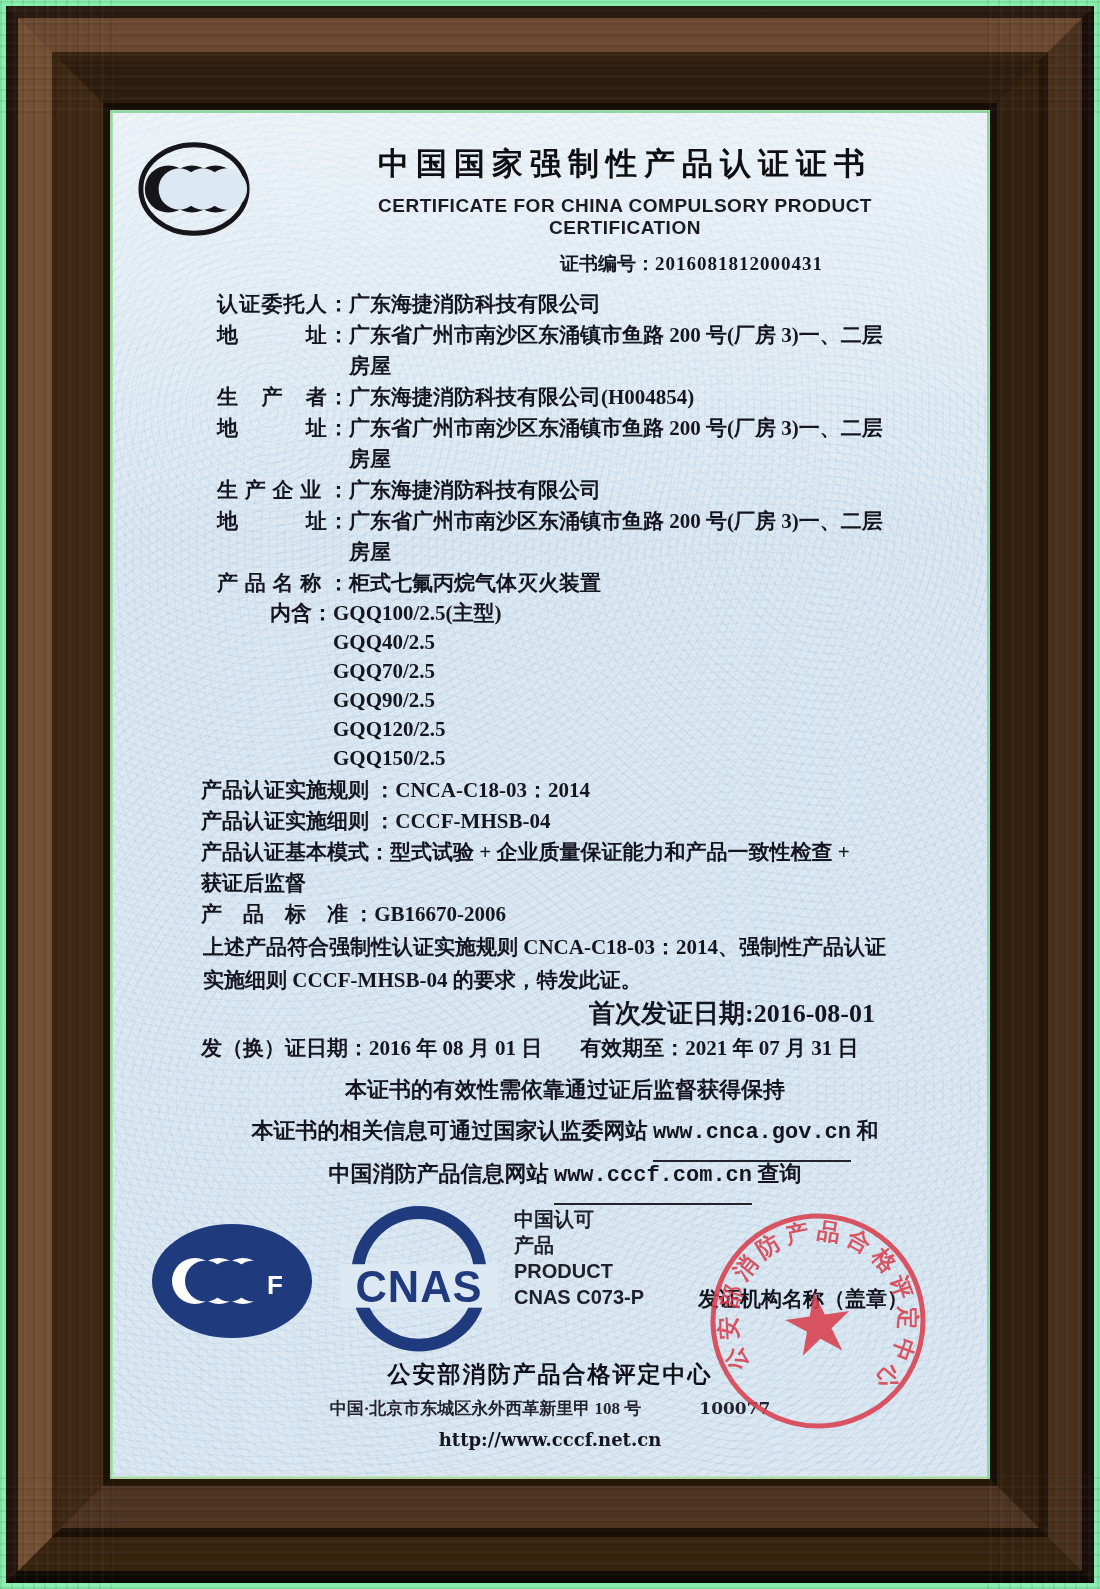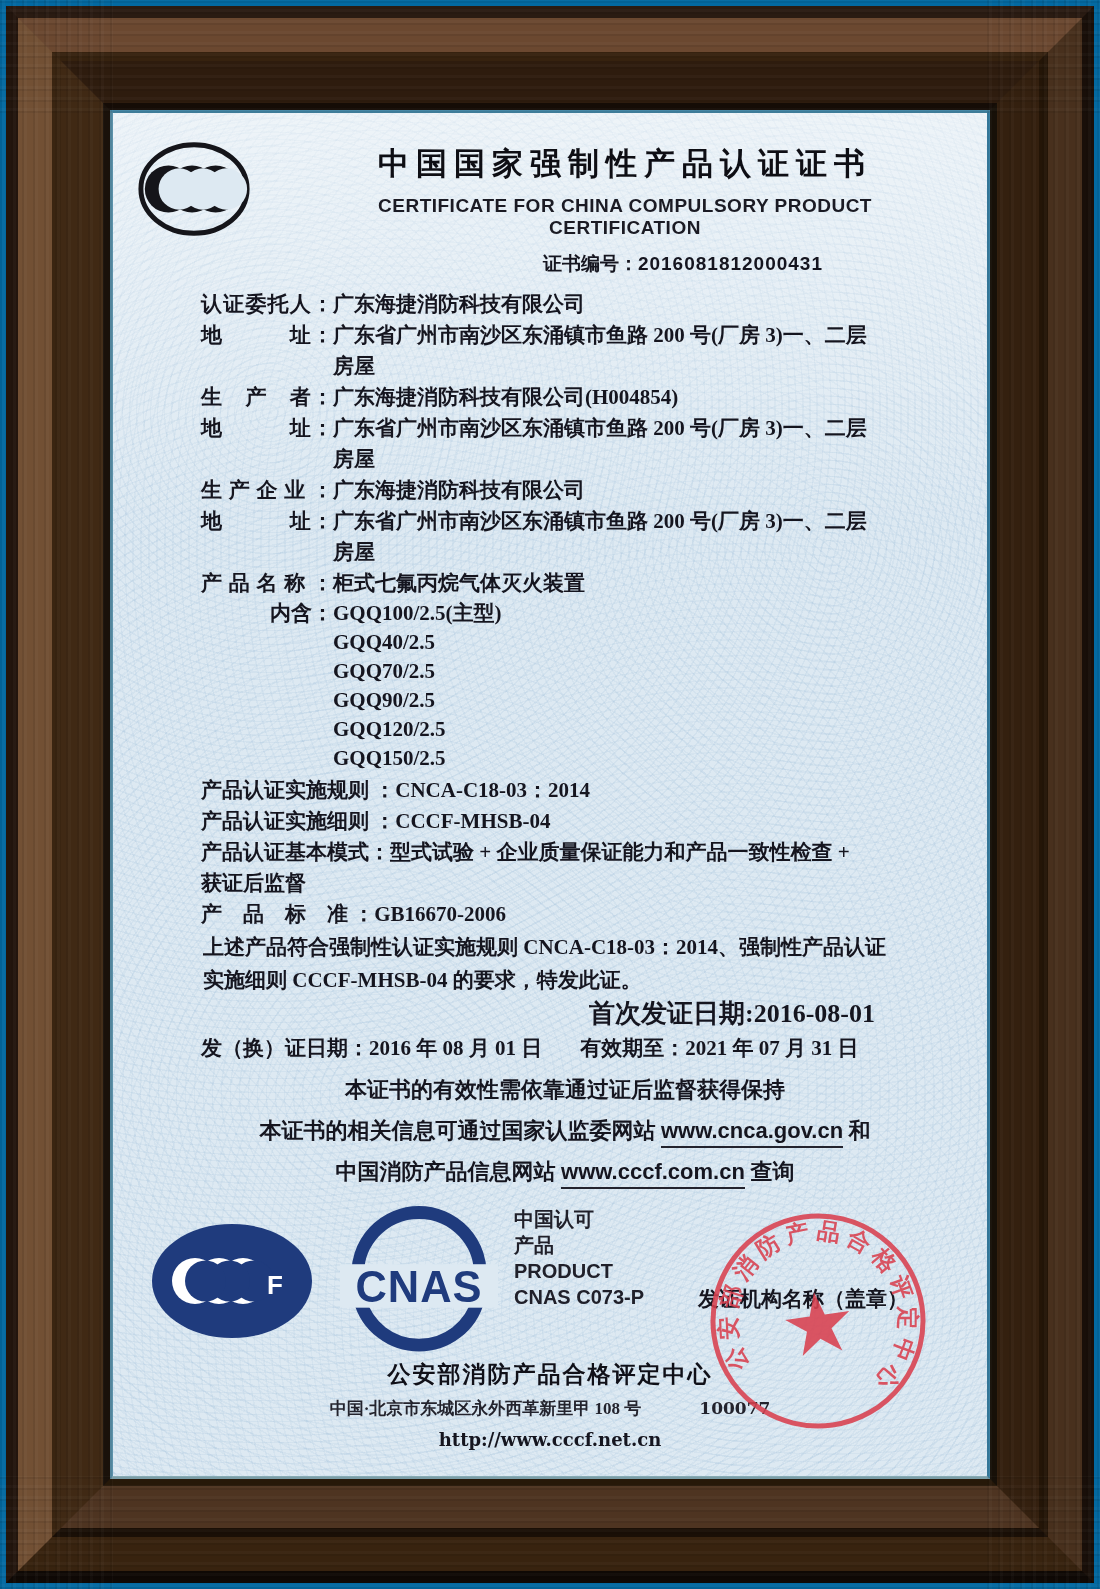--- a/index.html
+++ b/index.html
@@ -1,16 +1,16 @@
 <!DOCTYPE html>
 <html><head>
 <meta charset="utf-8">
 <style>
   html,body{margin:0;padding:0;background:#0c0805;}
-  .photo{position:relative;width:1100px;height:1589px;background:#0369a1;padding:6px;box-sizing:border-box;
+  .photo{position:relative;width:1100px;height:1589px;background:#86efac;padding:6px;box-sizing:border-box;
          font-family:"Liberation Serif","DejaVu Serif",serif;}
   .photo,.photo *{box-sizing:border-box;}
   .f1{width:100%;height:100%;border:12px solid;border-color:#2a1b12 #190f09 #0f0905 #23150d;}
   .f2{width:100%;height:100%;border:34px solid;border-color:#6b4830 #48301d #38230f #725034;}
   .f3{width:100%;height:100%;border:9px solid;border-color:#36220f #241507 #1a0f06 #3a2511;}
   .f4{width:100%;height:100%;border:42px solid;border-color:#2e1c0e #34200f #4e3421 #402914;}
   .f5{width:100%;height:100%;border:7px solid;border-color:#150c06 #171008 #261809 #1a110a;}
   .hl{width:100%;height:100%;border:3px solid;border-color:rgba(216,198,172,.30) rgba(214,196,170,.25) rgba(238,222,194,.55) rgba(226,206,181,.38);}
   .grain{position:absolute;z-index:6;pointer-events:none;}
   .grain.h{left:0;right:0;height:113px;background:repeating-linear-gradient(0deg,rgba(0,0,0,.07) 0 2px,rgba(255,255,255,.025) 2px 5px,rgba(0,0,0,0) 5px 11px);}
@@ -25,41 +25,41 @@
       repeating-radial-gradient(circle at 82% 32%,rgba(146,182,212,.12) 0 1.5px,rgba(0,0,0,0) 1.5px 8px),
       repeating-radial-gradient(circle at 30% 72%,rgba(146,182,212,.12) 0 1.5px,rgba(0,0,0,0) 1.5px 9px),
       repeating-radial-gradient(circle at 72% 88%,rgba(146,182,212,.11) 0 1.5px,rgba(0,0,0,0) 1.5px 8px);
     padding:24px 58px 0 88px;font-weight:700;overflow:hidden;}
 
   .ccc-mark{position:absolute;left:22px;top:26px;}
   .title{margin:6px 0 0 0;padding-left:120px;text-align:center;font-size:31px;letter-spacing:7px;color:#0e0e14;font-weight:700;}
   .subtitle{margin-top:10px;padding-left:120px;text-align:center;font-size:19px;letter-spacing:.5px;
             font-family:"Liberation Sans","DejaVu Sans",sans-serif;font-weight:700;color:#1b1b24;}
   .certno{margin-top:12px;text-align:right;padding-right:106px;font-size:19px;}
-  .certno .num{font-family:Liberation Sans, sans-serif;letter-spacing:1px;}
+  .certno .num{font-family:Liberation Serif, serif;letter-spacing:1px;}
 
   .fields{margin-top:12px;font-size:21px;line-height:31px;}
   .frow{display:flex;}
-  .flbl{flex:0 0 132px;white-space:pre;text-align:justify;text-align-last:justify;}
+  .flbl{flex:0 0 132px;white-space:pre;text-align:justify;text-align-last:justify;margin-left:16px;}
   .fval{flex:1;}
 
   .models-row{display:flex;font-size:21px;line-height:29px;}
   .models-lbl{flex:0 0 132px;text-align:right;white-space:pre;}
   .models{flex:1;}
 
   .rules{margin-top:2px;font-size:21px;line-height:31px;}
   .rules p{margin:0;}
   .statement p{margin:2px;font-size:21px;line-height:31px;}
   .first-issue{margin:2px 54px 0 0;text-align:right;font-size:26px;line-height:31px;}
   .issue-line{margin-top:3px;font-size:21px;line-height:32px;}
   .issue-line .gap{display:inline-block;width:38px;}
 
   .notes{margin-top:10px;text-align:center;}
   .note{margin:0 0 9px 0;font-size:22px;line-height:32px;}
-  .note .link{font-family:Liberation Sans, sans-serif;border-bottom:2px solid #23232e;padding-bottom:3px;}
+  .note .link{font-family:Liberation Mono, monospace;border-bottom:2px solid #23232e;padding-bottom:15px;}
 
   .logos-row{position:absolute;left:33px;bottom:118px;display:flex;align-items:flex-start;}
   .cccf-logo{margin-top:14px;}
   .cnas-logo{margin-left:22px;}
   .cnas-caption{margin-left:16px;margin-top:0;font-size:20px;line-height:26px;font-weight:700;color:#20202a;}
   .cnas-caption .latin{font-family:"Liberation Sans","DejaVu Sans",sans-serif;}
 
   .seal-label{position:absolute;left:585px;bottom:163px;font-size:21px;white-space:nowrap;z-index:2;}
   .stamp{position:absolute;left:590px;bottom:40px;z-index:3;opacity:.88;}
   .issuer{position:absolute;left:0;right:0;bottom:86px;text-align:center;font-size:23px;letter-spacing:2px;color:#101018;}

